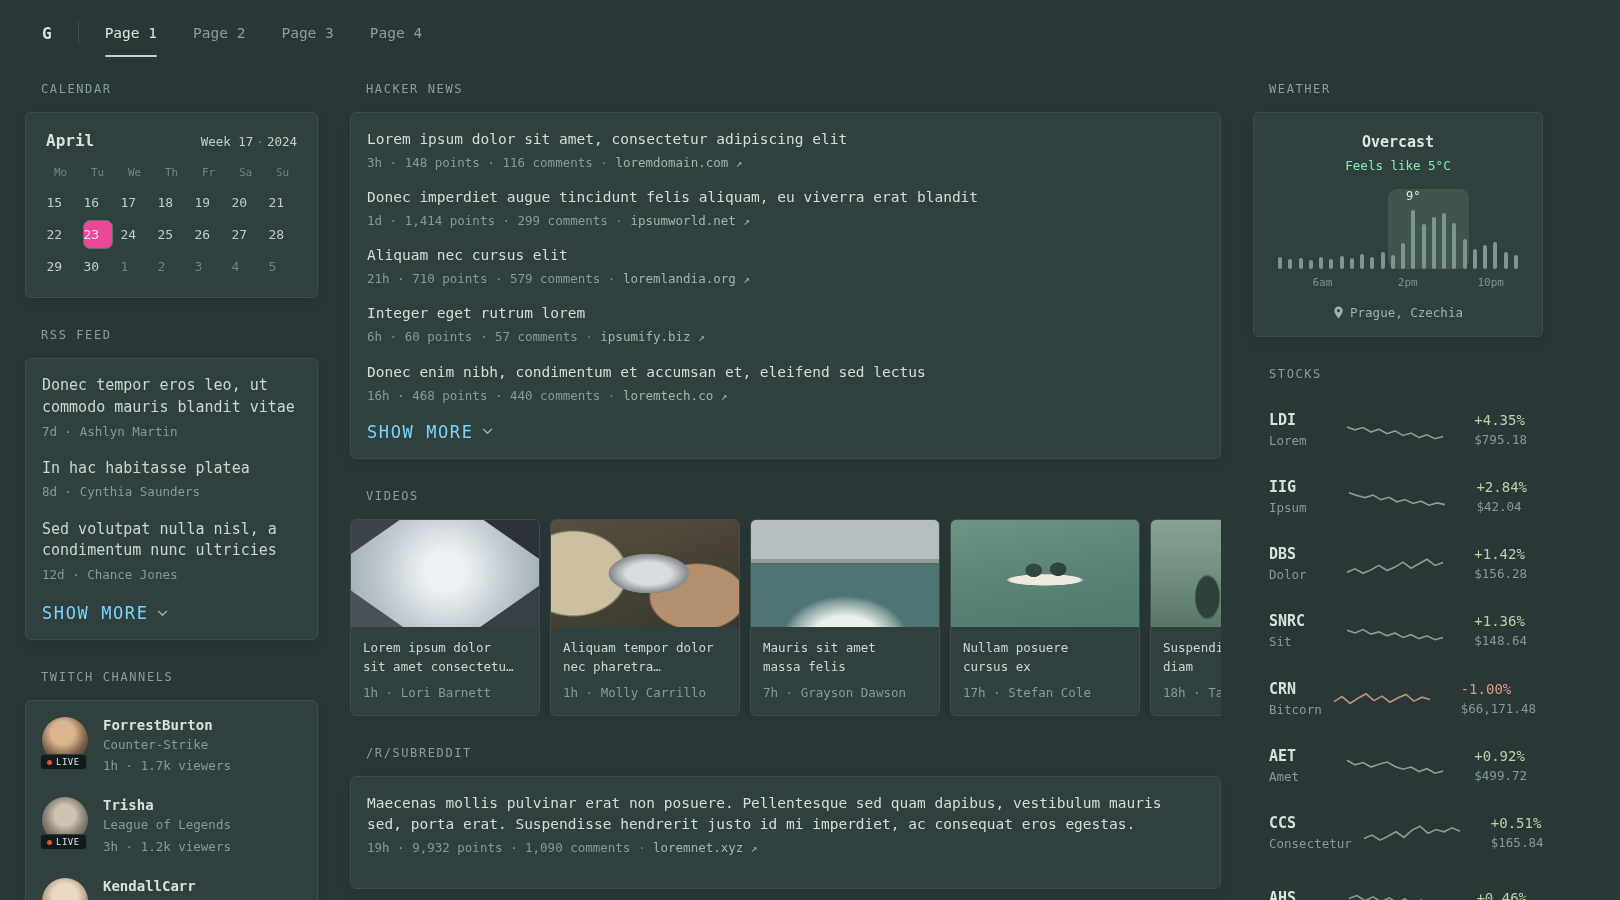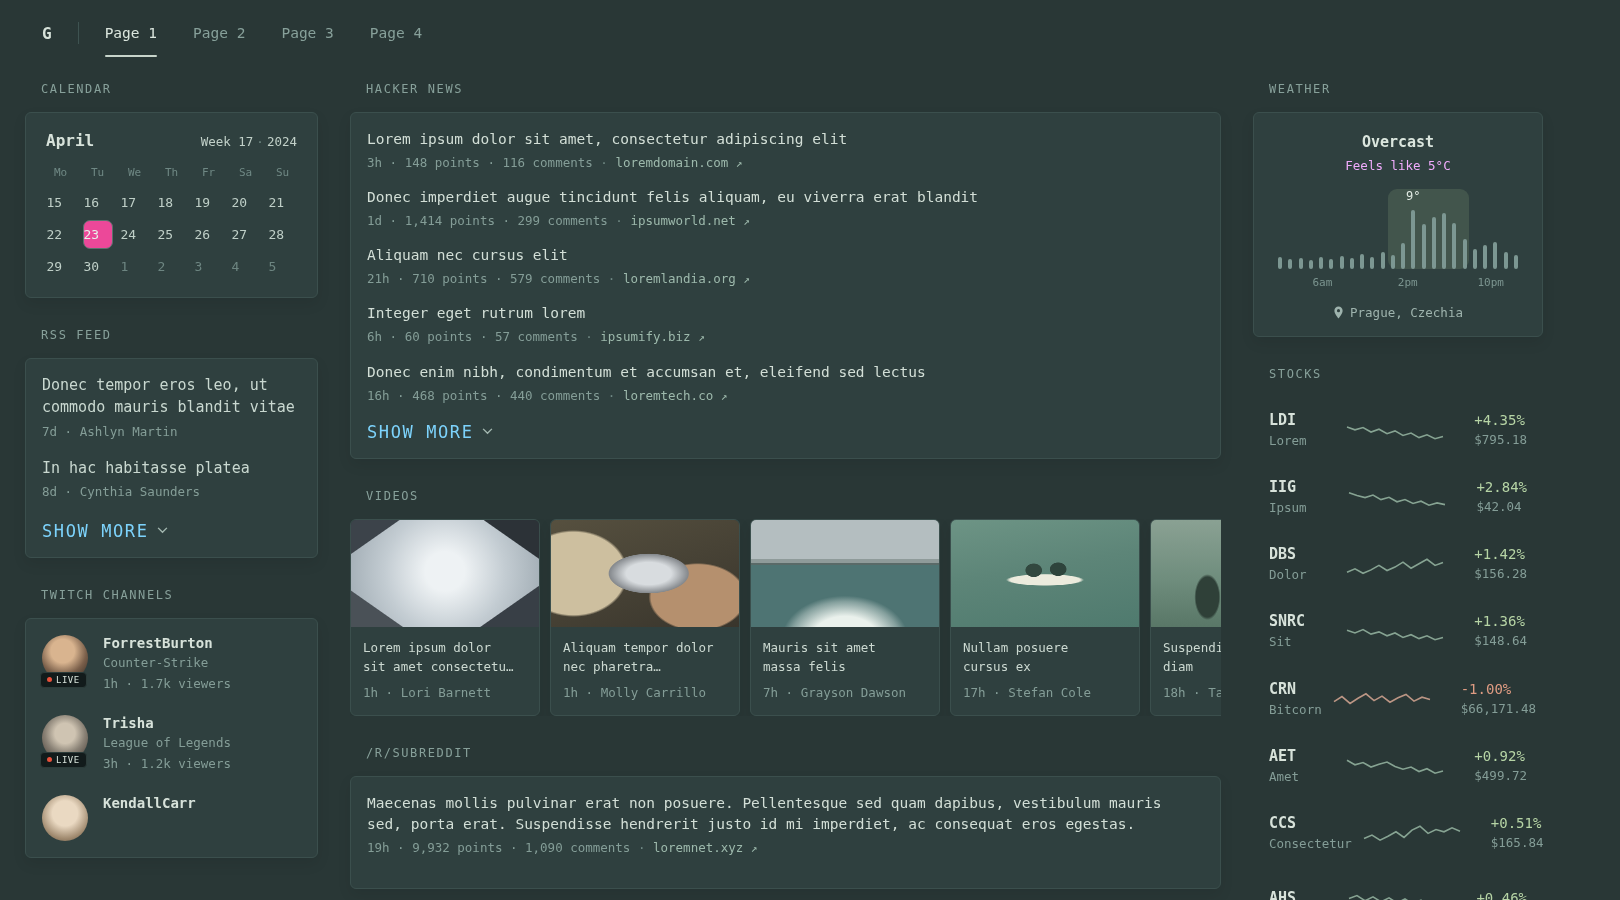--- a/index.html
+++ b/index.html
@@ -85,21 +85,21 @@
       linear-gradient(170deg,#6d9485 0%,#5d8578 45%,#4f7a6e 100%); }
   .thumb-5 { background:
       radial-gradient(ellipse 11% 34% at 30% 72%,#2f4038 0 55%,rgba(0,0,0,0) 63%),
       linear-gradient(180deg,#8aa193 0%,#6f8d7d 55%,#597767 100%); }
   .video-body { padding:11px 12px 13px; }
   .video-title { font-size:12.5px; line-height:1.55; color:#ccd9d1; min-height:39px; white-space:pre-line; }
   .video-body .meta { margin-top:7px; }
   
   .weather-card { padding:20px 16px 16px; }
   .w-cond { text-align:center; font-size:15px; font-weight:600; color:#dbe6de; }
-  .w-feels { text-align:center; font-size:12.5px; color:#f0abfc; margin-top:7px; }
+  .w-feels { text-align:center; font-size:12.5px; color:#86efac; margin-top:7px; }
   .w-chart { position:relative; height:80px; margin:16px 6px 0; }
   .w-highlight { position:absolute; top:0; bottom:0; background:#42554c; border-radius:9px; z-index:0; }
   .w-temp { position:absolute; top:0; transform:translateX(-50%); font-size:12px; color:#e2ebe4; z-index:2; }
   .bars { position:absolute; left:2px; right:2px; bottom:0; top:18px; display:flex; align-items:flex-end; justify-content:space-between; z-index:1; }
   .wbar { width:4px; border-radius:2px; background:#7c9792; }
   .w-axis { position:relative; height:15px; margin:7px 6px 0; font-size:11px; color:#7b948f; }
   .w-axis span { position:absolute; transform:translateX(-50%); }
   .ax-0 { left:19%; } .ax-1 { left:54%; } .ax-2 { left:88%; }
   .w-loc { display:flex; justify-content:center; align-items:center; gap:6px; margin-top:14px; font-size:12.5px; color:#9eb3ad; }
   .w-loc svg { fill:#9eb3ad; }
@@ -180,20 +180,24 @@
     <div class="widget">
       <h2 class="widget-title">RSS FEED</h2>
       <div class="card">
         <article class="feed-item">
           <div class="feed-title">Donec tempor eros leo, ut commodo mauris blandit vitae</div>
           <div class="meta">7d · Ashlyn Martin</div>
         </article>
         <article class="feed-item">
           <div class="feed-title">In hac habitasse platea</div>
           <div class="meta">8d · Cynthia Saunders</div>
+        </article>
+        <article class="feed-item">
+          <div class="feed-title">Sed volutpat nulla nisl, a condimentum nunc ultricies</div>
+          <div class="meta">12d · Chance Jones</div>
         </article>
         <button class="show-more">
           <span>SHOW MORE</span>
           <svg width="11" height="7" viewBox="0 0 12 8">
               <path d="M1 1l5 5 5-5"></path>
             </svg>
         </button>
       </div>
     </div>
 

